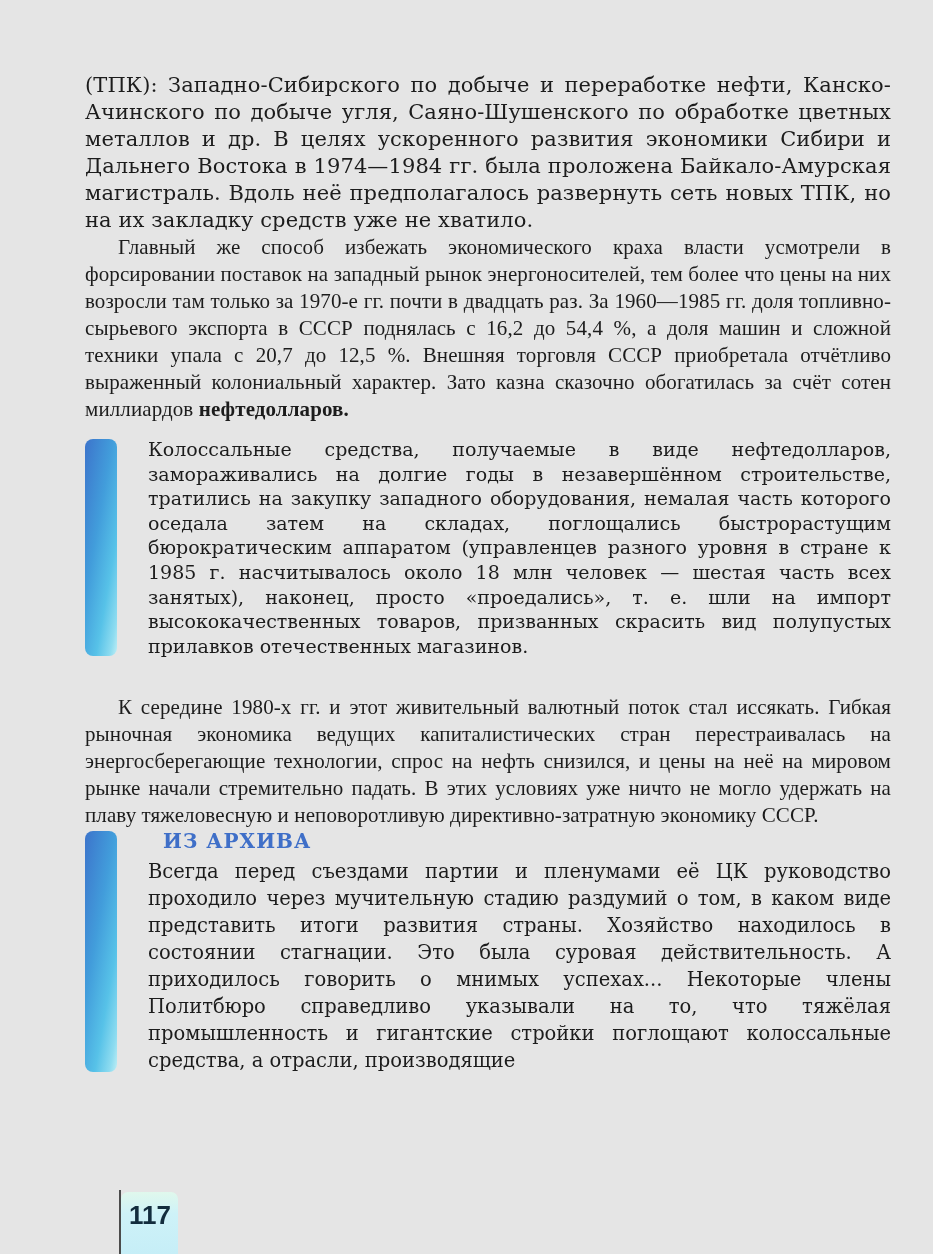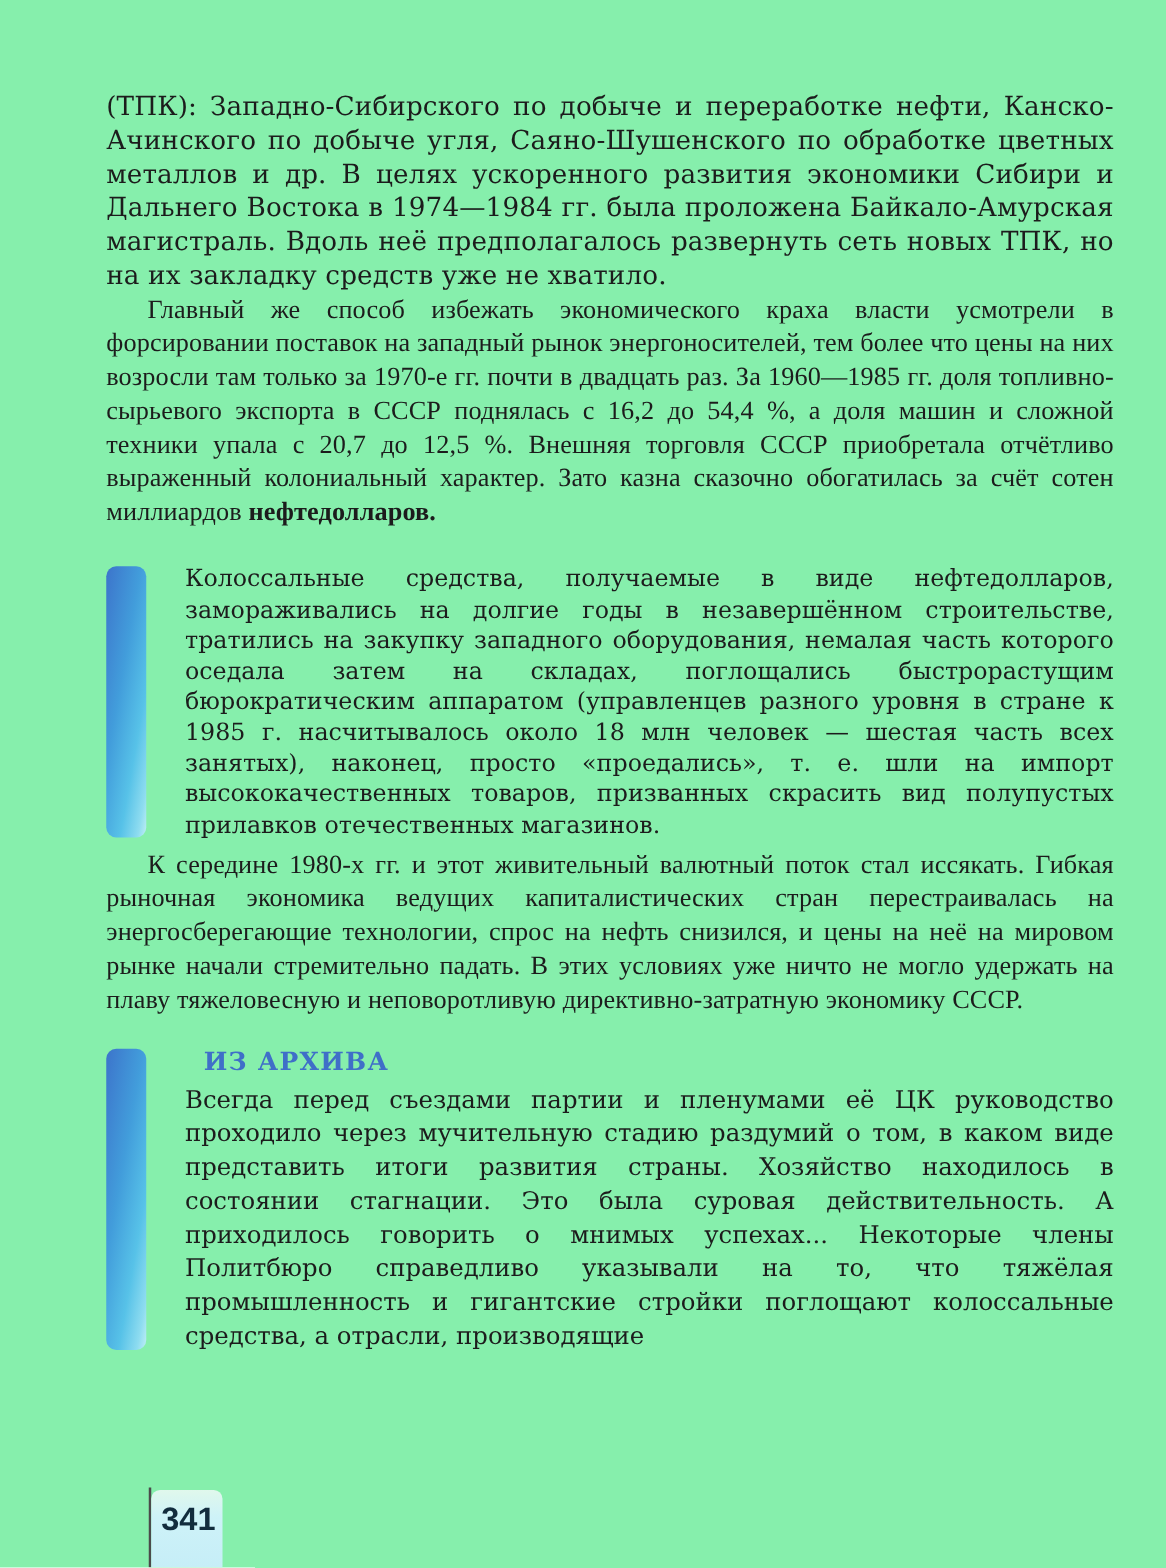--- a/index.html
+++ b/index.html
@@ -1,19 +1,19 @@
 <!DOCTYPE html>
 <html lang="ru"><head>
 <meta charset="utf-8">
 <style>
   html,body { margin:0; padding:0; background:#ffffff; }
   .page {
     position:relative;
     width:933px; height:1254px;
-    background:#86efac;
+    background:#e5e5e5;
     overflow:hidden;
     font-family:"DejaVu Serif", serif;
     color:#1c1c1c;
   }
   .content {
     position:absolute;
     left:85px; top:72px;
     width:806px;
   }
   p { margin:0; }
@@ -23,42 +23,42 @@
     text-align:justify;
     letter-spacing:0.1px;
     color:#1c1c1c;
   }
   .indent { text-indent:33px;font-family:Liberation Serif, serif; }
   .bold { font-weight:bold; }
 
   
   .inset {
     position:relative;
-    margin-top:28px;
+    margin-top:14px;
     padding-left:63px;
   }
   .accent-bar {
     position:absolute;
     left:0; top:2px; bottom:2px;
     width:32px;
     border-radius:8px;
     background:linear-gradient(100deg, #3c74cb 0%, #429ddb 40%, #57c2e8 70%, #8edcf0 90%, #bfeef5 100%);
   }
   .inset-text {
     font-size:19px;
     line-height:24.6px;
     text-align:justify;
   }
 
-  .after-inset { margin-top:6px; }
+  .after-inset { margin-top:36px; }
 
   
   .archive {
     position:relative;
-    margin-top:24px;
+    margin-top:0;
     padding-left:63px;
   }
   .archive-heading {
     color:#3f6fc8;
     font-weight:bold;
     font-size:20px;
     letter-spacing:1px;
     padding-left:15px;
     margin-bottom:5px;
     font-family:"DejaVu Serif", serif;
@@ -117,15 +117,15 @@
     <div class="archive">
       <div class="accent-bar"></div>
       <div class="archive-heading">ИЗ АРХИВА</div>
       <p class="archive-quote">Всегда перед съездами партии и пленумами её ЦК руководство проходило через мучительную стадию раздумий о том, в каком виде представить итоги развития страны. Хозяйство находилось в состоянии стагнации. Это была суровая действительность. А приходилось говорить о мнимых успехах... Некоторые члены Политбюро справедливо указывали на то, что тяжёлая промышленность и гигантские стройки поглощают колоссальные средства, а отрасли, производящие</p>
     </div>
 
   </div>
 
   <div class="edge-line"></div>
   <div class="page-number-box">
-    <div class="page-number">341</div>
+    <div class="page-number">117</div>
   </div>
 </div>
 
 </body></html>

